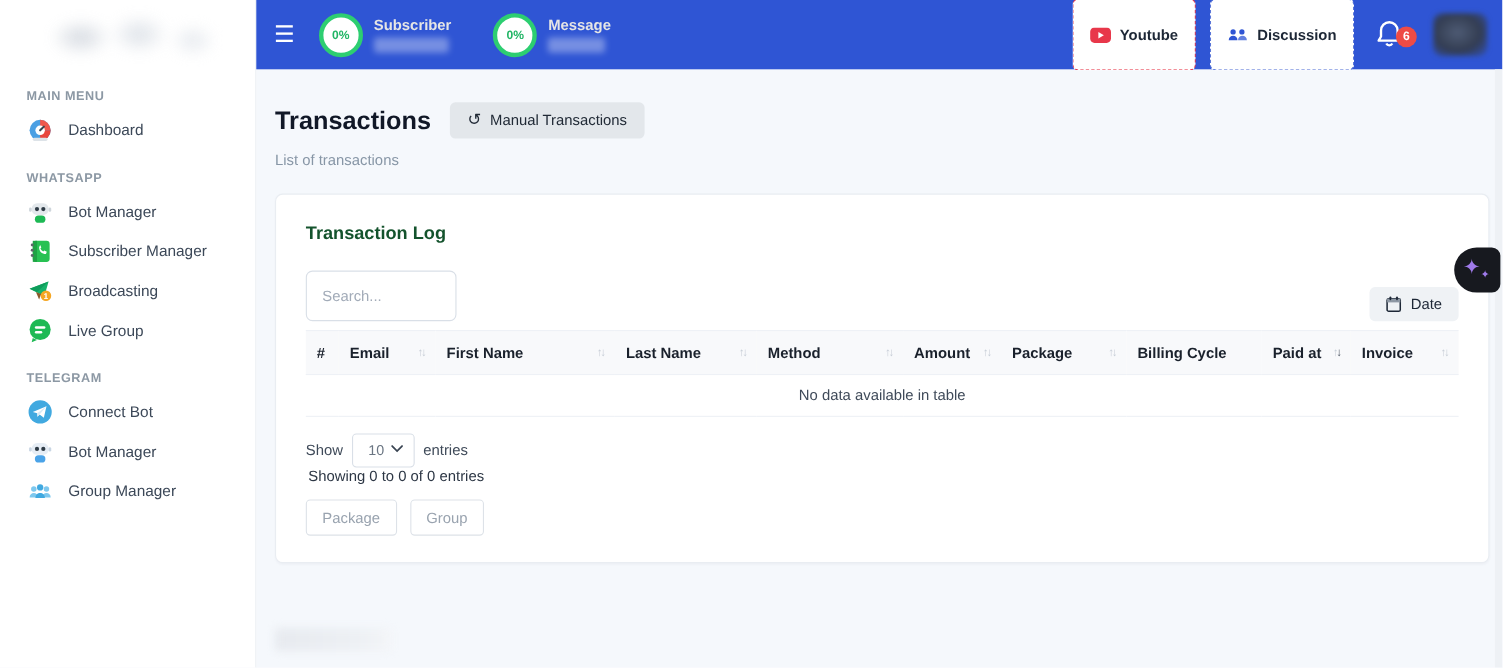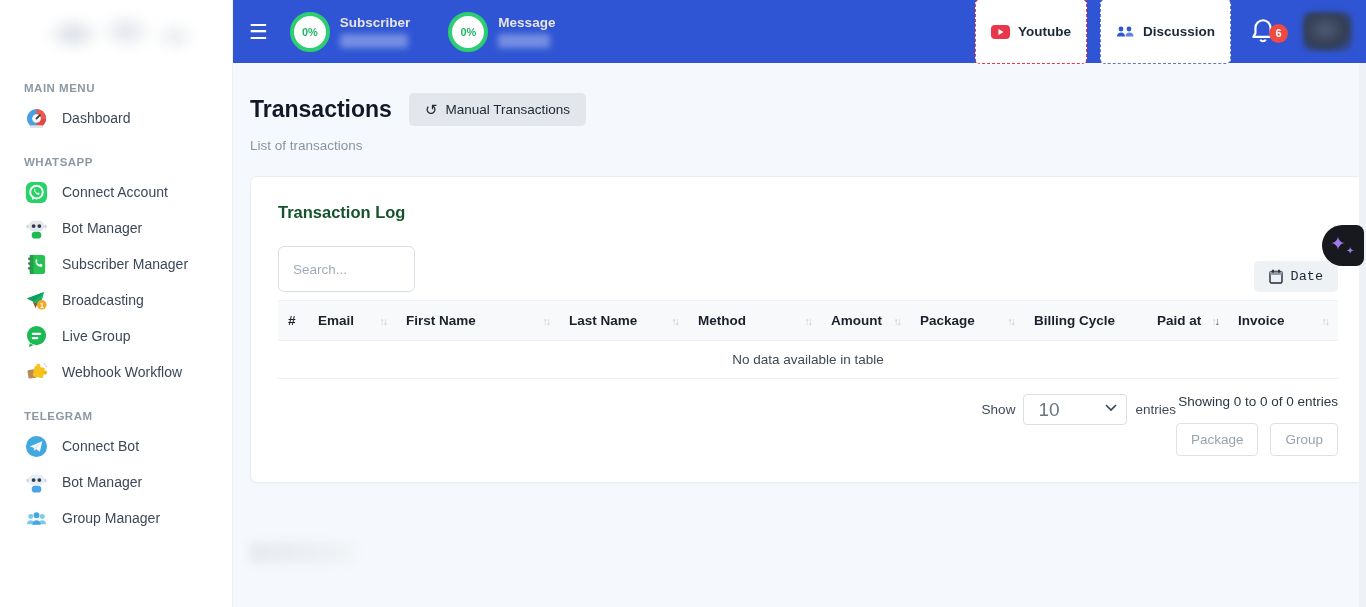--- a/index.html
+++ b/index.html
@@ -34,47 +34,47 @@
   .pill-btn { display:flex; align-items:center; gap:8px; background:#fff; border-radius:5px; padding:24px 15px; font-size:13.5px; font-weight:bold; color:#1d2736; cursor:pointer; }
   .pill-btn.yt { border:1.6px dashed #e8374a; }
   .pill-btn.disc { border:1.6px dashed #5b77d8; }
   .bell-wrap { position:relative; width:30px; height:30px; margin:0 10px 0 6px; cursor:pointer; }
   .badge { position:absolute; right:-8px; top:7px; min-width:19px; height:19px; border-radius:50%; background:#ee4b45; color:#fff; font-size:11px; font-weight:bold; display:flex; align-items:center; justify-content:center; }
   .avatar-blur { width:49px; height:39px; border-radius:8px;
     background:radial-gradient(ellipse at 45% 45%, #4e5b74 0%, #333d52 55%, #3c486033 100%);
     filter:blur(2.5px); cursor:pointer; }
 
   
-  .main { position:absolute; left:233px; top:63px; right:0; bottom:0; background:#f5f8fc; padding:30px 0 0 17px; }
+  .main { position:absolute; left:233px; top:63px; right:0; bottom:0; background:#f5f8fc; padding:30px 12px 0 17px; }
   .page-head { display:flex; align-items:center; gap:17px; }
   .page-title { font-size:23px; font-weight:bold; color:#111827; }
   .manual-btn { display:flex; align-items:center; gap:8px; background:#e3e7eb; border:none; border-radius:5px; padding:9px 16px; font-size:13.5px; color:#212a36; cursor:pointer; font-family:inherit; }
   .manual-btn .hist { font-size:15px; line-height:1; }
   .page-sub { margin-top:12px; font-size:13.5px; color:#8796a6; }
 
   .card { margin-top:23px; background:#fff; border:1px solid #e9edf2; border-radius:7px; padding:26px 27px 24px 27px; min-height:307px; box-shadow:0 1px 2px rgba(20,30,60,.03); }
   .card-title { font-size:16.5px; font-weight:bold; color:#14532d; }
   .tools-row { margin-top:24px; display:flex; align-items:flex-end; justify-content:space-between; }
   .search-input { width:137px; height:46px; border:1px solid #d9dfe7; border-radius:6px; padding:0 14px; font-size:13.5px; color:#3c4858; font-family:inherit; outline:none; }
   .search-input::placeholder { color:#a2abb8; }
-  .date-btn { display:flex; align-items:center; gap:8px; background:#eff2f5; border:none; border-radius:5px; padding:8px 15px; font-size:13.5px; color:#1d2736; cursor:pointer; font-family:Liberation Mono, monospace; }
+  .date-btn { display:flex; align-items:center; gap:8px; background:#eff2f5; border:none; border-radius:5px; padding:8px 15px; font-size:13.5px; color:#1d2736; cursor:pointer; font-family:Liberation Sans, sans-serif; }
 
   table.dt { width:100%; border-collapse:collapse; margin-top:8px; }
   .dt thead tr { background:#f8f9fb; }
   .dt th { padding:12px 10px; border-top:1px solid #eef1f6; border-bottom:1px solid #eef1f6; text-align:left; }
   .thwrap { display:flex; align-items:center; justify-content:space-between; gap:4px; }
   .th-label { font-size:13.5px; font-weight:bold; color:#1a212c; white-space:nowrap; }
   .sort { font-size:10.5px; color:#c6cdd6; letter-spacing:-2px; white-space:nowrap; }
   .sort .su, .sort .sd { color:#c6cdd6; }
   .sort.active-desc .sd { color:#4c5563; }
   .dt td.empty { padding:11px; text-align:center; font-size:13.5px; color:#3f4a59; border-bottom:1px solid #eef1f6; }
 
-  .tfoot { margin-top:15px; display:flex; justify-content:flex-end; align-items:flex-start; }
+  .tfoot { margin-top:15px; display:flex; justify-content:flex-start; align-items:flex-start;flex-direction:column; }
   .show-group { display:flex; align-items:center; gap:8px; font-size:13.5px; color:#3f4a59; }
-  .size-select { position:relative; width:104px; height:31px; border:1px solid #d9dfe7; border-radius:4px; background:#fff; display:flex; align-items:center; padding-left:14px; font-size:19px; color:#6b7683; cursor:pointer; }
+  .size-select { position:relative; width:57px; height:31px; border:1px solid #d9dfe7; border-radius:4px; background:#fff; display:flex; align-items:center; padding-left:14px; font-size:13px; color:#6b7683; cursor:pointer; }
   .size-select .chev { position:absolute; right:9px; top:9px; }
   .foot-right { display:flex; flex-direction:column; align-items:flex-end; gap:14px; }
   .summary { font-size:13.5px; color:#2c3644; }
   .pager { display:flex; gap:12px; }
   .pager button { background:#fff; border:1px solid #dde2e8; border-radius:4px; padding:8px 14px; font-size:13.5px; color:#99a3af; cursor:pointer; font-family:inherit; }
 
   .bottom-blur { margin-top:59px; margin-left:0; width:106px; height:21px; border-radius:3px; background:linear-gradient(90deg,#e7eaef 0%,#edf0f4 70%,#f3f5f8 100%); filter:blur(4px); }
 
   
   .scroll-strip { position:absolute; right:0; top:63px; width:7px; bottom:0; background:#eef1f5; z-index:7; }
@@ -104,31 +104,20 @@
             <circle cx="12" cy="12" r="4.5" fill="#fff"></circle>
             <rect x="11" y="6" width="2" height="7" rx="1" fill="#37474f" transform="rotate(45 12 12)"></rect>
             <rect x="5" y="19" width="14" height="3" rx="1.5" fill="#dde3e8"></rect>
           </svg>
       </span>
       <span class="lbl">Dashboard</span>
     </div>
 
     <div class="section-label">WHATSAPP</div>
 
-    <div class="side-item">
-      <span class="ico">
-        <svg width="23" height="23" viewBox="0 0 24 24">
-            <rect x="1" y="1" width="22" height="22" rx="6" fill="#25d366"></rect>
-            <circle cx="12" cy="11.6" r="6.6" fill="none" stroke="#fff" stroke-width="2"></circle>
-            <path d="M7 20 L8.2 15.8 L11 17.6 Z" fill="#fff"></path>
-            <path d="M9.6 9.2 c0 3 2.2 5.2 5.2 5.2 l.6-1.6 -1.8-.9 -.9.7 c-1-.5-1.8-1.3-2.3-2.3 l.7-.9 -.9-1.8 Z" fill="#fff"></path>
-          </svg>
-      </span>
-      <span class="lbl">Connect Account</span>
-    </div>
 
     <div class="side-item">
       <span class="ico">
         <svg width="23" height="23" viewBox="0 0 24 24">
             <rect x="4" y="4" width="16" height="11" rx="5" fill="#e3e8ec"></rect>
             <circle cx="9" cy="9.5" r="2" fill="#2f3b46"></circle>
             <circle cx="15" cy="9.5" r="2" fill="#2f3b46"></circle>
             <rect x="1.5" y="8" width="2.5" height="4" rx="1.2" fill="#cfd6dc"></rect>
             <rect x="20" y="8" width="2.5" height="4" rx="1.2" fill="#cfd6dc"></rect>
             <rect x="7" y="15.5" width="10" height="7" rx="3.5" fill="#1db954"></rect>
@@ -169,32 +158,20 @@
         <svg width="23" height="23" viewBox="0 0 24 24">
             <circle cx="12" cy="11" r="10" fill="#1db954"></circle>
             <path d="M5 19 L4 23 L9 21 Z" fill="#1db954"></path>
             <rect x="7" y="8" width="10" height="2.4" rx="1.2" fill="#fff"></rect>
             <rect x="7" y="12.5" width="7" height="2.4" rx="1.2" fill="#fff"></rect>
           </svg>
       </span>
       <span class="lbl">Live Group</span>
     </div>
 
-    <div class="side-item">
-      <span class="ico">
-        <svg width="23" height="23" viewBox="0 0 24 24">
-            <rect x="3" y="9" width="9" height="9" rx="1.5" fill="#b98a52" transform="rotate(-8 7 13)"></rect>
-            <rect x="9" y="6" width="11" height="11" rx="1.5" fill="#f7c21e" transform="rotate(12 14 11)"></rect>
-            <circle cx="14" cy="5" r="2.2" fill="#f7c21e"></circle>
-            <circle cx="21" cy="12" r="2" fill="#f0b90b"></circle>
-            <path d="M20 2 l1 2 M23 5 l-2 .8" stroke="#c8cdd2" stroke-width="1.2"></path>
-          </svg>
-      </span>
-      <span class="lbl">Webhook Workflow</span>
-    </div>
 
 
     <div class="section-label">TELEGRAM</div>
 
     <div class="side-item">
       <span class="ico">
         <svg width="23" height="23" viewBox="0 0 24 24">
             <circle cx="12" cy="12" r="11" fill="#41a9e0"></circle>
             <path d="M5 12 L18 6.5 L15.5 17.5 L11.5 14.5 L9.5 16.5 L9.2 13.2 Z" fill="#fff"></path>
             <path d="M9.2 13.2 L18 6.5 L11.5 14.5 L9.5 16.5 Z" fill="#d7e9f5"></path>

